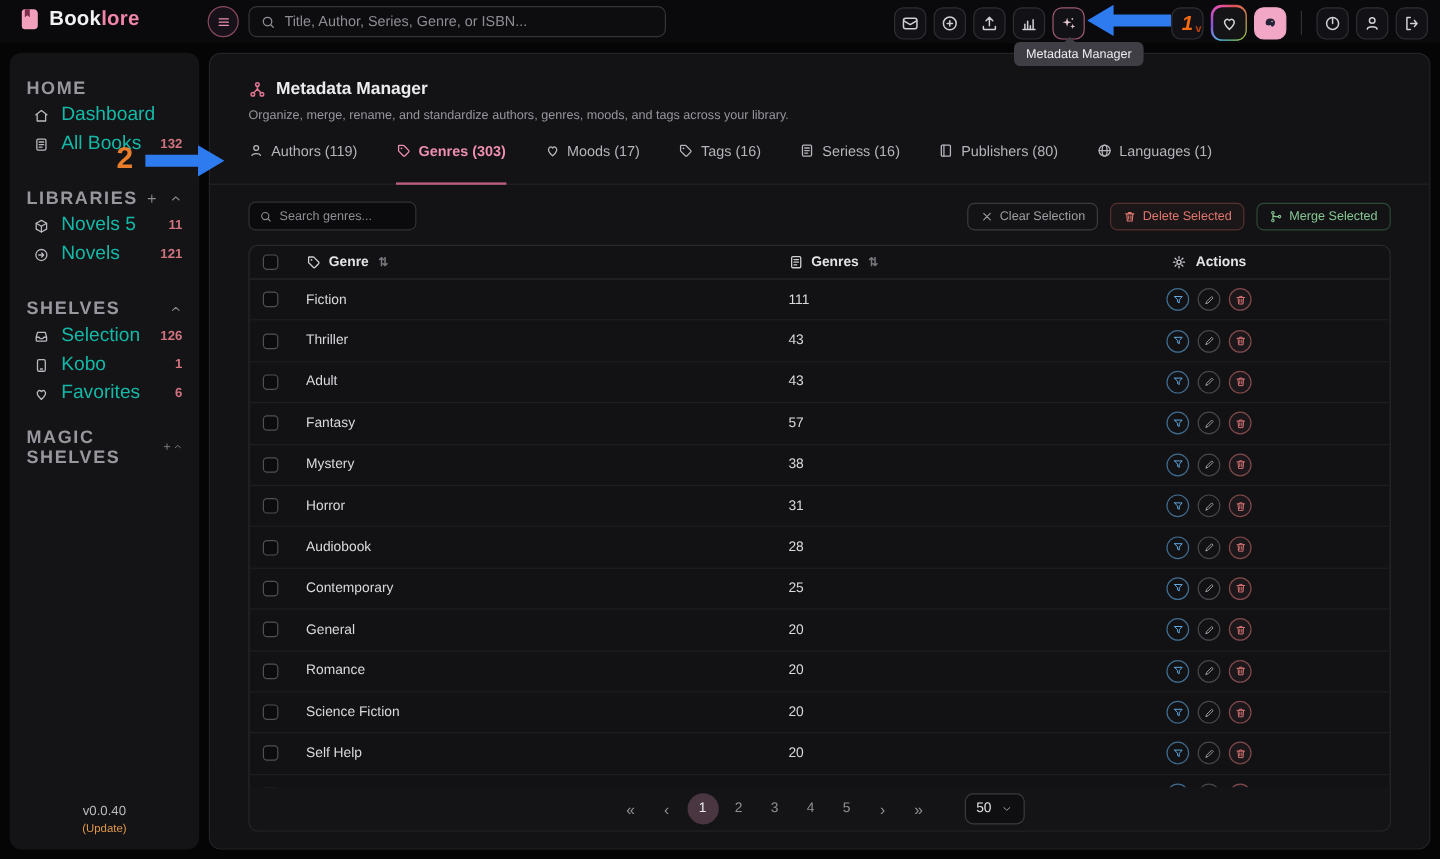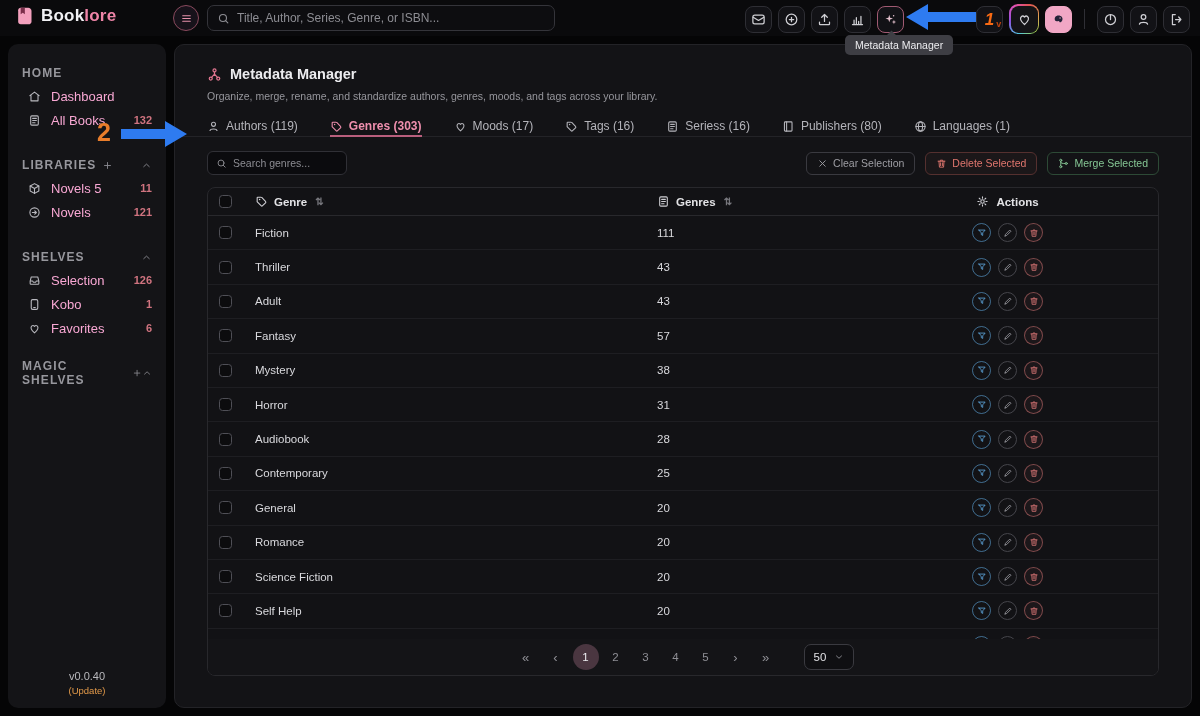--- a/index.html
+++ b/index.html
@@ -33,40 +33,40 @@
   .tooltip{position:absolute;left:845px;top:35px;background:#3e3e44;color:#ececef;font-size:10.5px;padding:4px 10px;border-radius:5px;white-space:nowrap;z-index:30}
   .tooltip::before{content:"";position:absolute;top:-3px;left:43px;width:7px;height:7px;background:#3e3e44;transform:rotate(45deg)}
   
   .arrow-top{position:absolute;left:906px;top:4px;z-index:40}
   .annot-num{position:absolute;left:97px;top:118px;font-size:25px;font-weight:800;color:#e87d2b;z-index:40}
   .arrow-side{position:absolute;left:121px;top:121px;z-index:40}
   
   .sidebar{position:absolute;left:8px;top:44px;width:158px;height:664px;background:#141417;border-radius:10px;padding-top:18px}
   .sb-header{display:flex;align-items:center;height:22px;padding:0 14px;margin-top:10px;color:#97979d}
   .sb-header:first-child{margin-top:0}
-  .sb-header .lbl{font-size:12px;font-weight:700;letter-spacing:.09em}
+  .sb-header .lbl{font-size:15px;font-weight:700;letter-spacing:.09em}
   .sb-header .plus{width:11px;height:11px;margin-left:6px;color:#8a8a90;cursor:pointer}
   .sb-header .chev{width:11px;height:11px;margin-left:auto;color:#8a8a90;cursor:pointer}
   .sb-item{display:flex;align-items:center;height:24px;padding:0 14px 0 20px;gap:10px;cursor:pointer}
   .sb-item .ic{width:13px;height:13px;color:#b9b9bf;flex:none}
-  .sb-item .lbl{font-size:13px;color:#f9a8d4}
+  .sb-item .lbl{font-size:16px;color:#14b8a6}
   .sb-item .count{margin-left:auto;font-size:11px;font-weight:700;color:#cf737f}
   .sb-gap{height:12px}
   .sb-footer{position:absolute;left:0;right:0;bottom:12px;text-align:center}
   .sb-version{font-size:11px;color:#b9b9bd}
   .sb-update{font-size:9.5px;color:#e39a4a;margin-top:3px;cursor:pointer}
   
   .main{position:absolute;left:174px;top:44px;width:1018px;height:664px;background:#131316;border:1px solid #232327;border-radius:10px}
   .mm-head{padding:21px 32px 0}
   .mm-title-row{display:flex;align-items:center;gap:8px}
   .mm-title-row .ic{width:15px;height:15px;color:#e0758f}
   .mm-title{font-size:14.5px;font-weight:700;color:#ececef}
   .mm-sub{margin-top:8px;font-size:10.5px;color:#96969c}
   .tabs{display:flex;gap:32px;padding:0 32px;margin-top:17px;border-bottom:1px solid #232327}
-  .tab{display:flex;align-items:center;gap:6px;font-size:12px;color:#b4b4ba;padding-bottom:2px;cursor:pointer;border-bottom:2px solid transparent;margin-bottom:-1px}
+  .tab{display:flex;align-items:flex-start;gap:6px;font-size:12px;color:#b4b4ba;padding-bottom:19px;cursor:pointer;border-bottom:2px solid transparent;margin-bottom:-1px}
   .tab .ic{width:13px;height:13px}
   .tab.active{color:#ef8fae;font-weight:700;border-bottom-color:#b95f7d}
   .toolbar{display:flex;align-items:center;padding:0 32px;margin-top:14px}
   .tb-search{width:140px;height:24px;border:1px solid #303036;border-radius:6px;background:#0b0b0e;display:flex;align-items:center;padding:0 8px;gap:6px}
   .tb-search .ic{width:11px;height:11px;color:#8d8d93;flex:none}
   .tb-search input{width:100%;background:transparent;border:none;outline:none;color:#d8d8dc;font-size:10.5px;font-family:"Liberation Sans",sans-serif}
   .tb-search input::placeholder{color:#8d8d93}
   .tool-btns{margin-left:auto;display:flex;gap:10px}
   .tool-btn{height:23px;display:flex;align-items:center;gap:5px;padding:0 10px;border-radius:6px;font-size:10.5px;background:transparent;cursor:pointer;font-family:"Liberation Sans",sans-serif}
   .tool-btn .ic{width:11px;height:11px}

